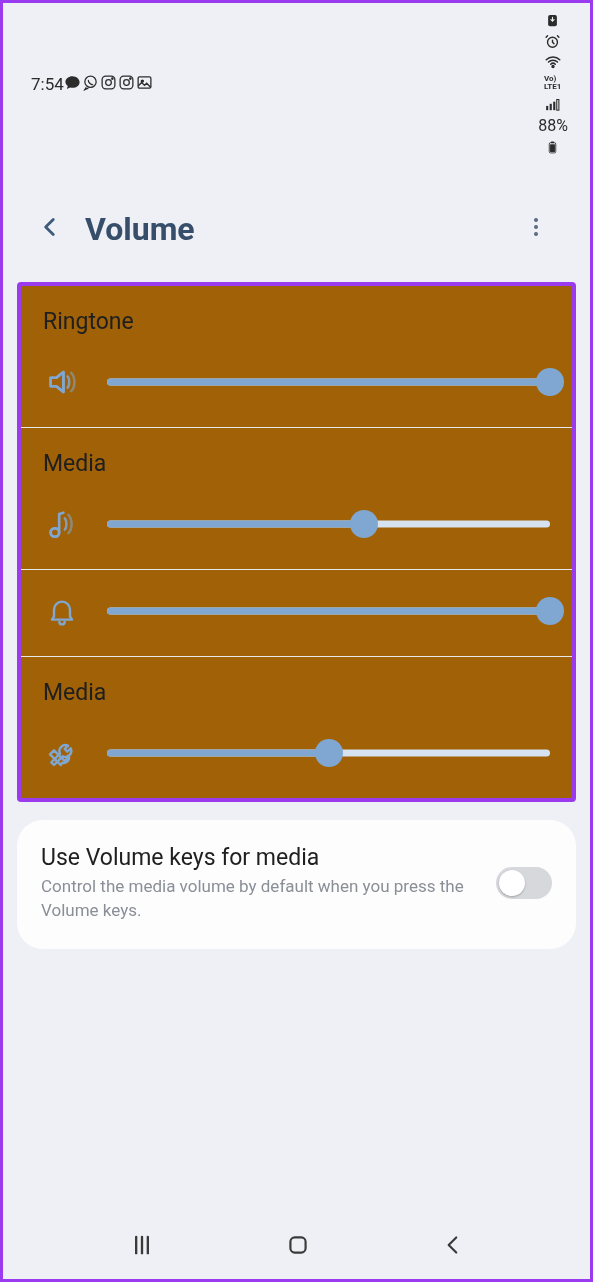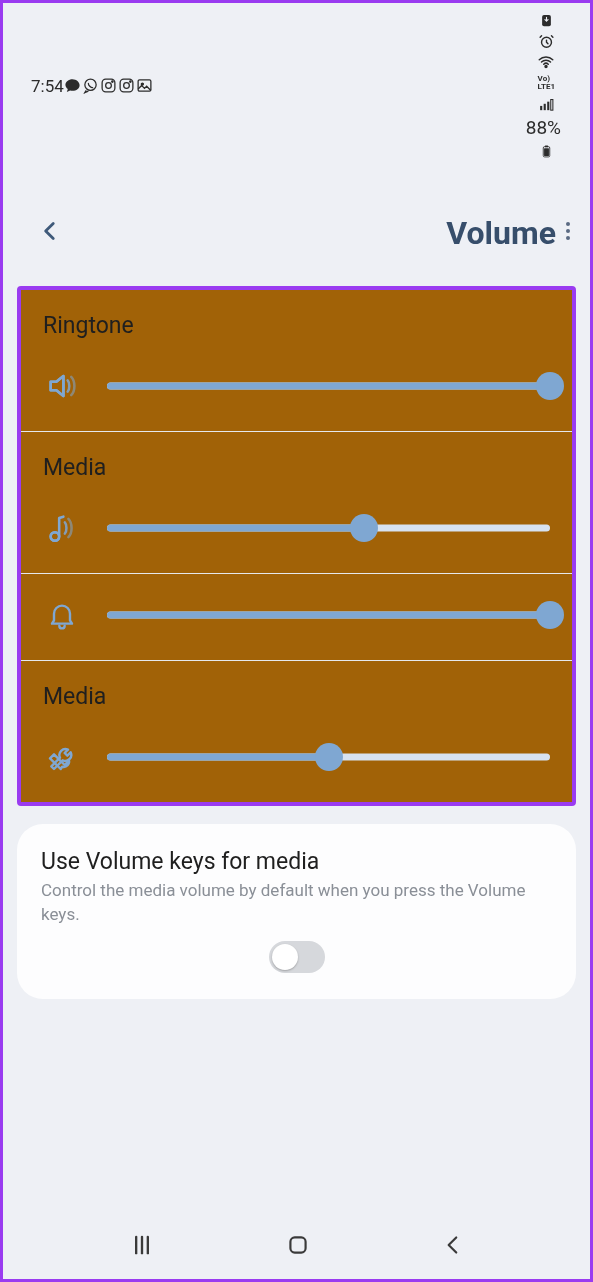--- a/index.html
+++ b/index.html
@@ -14,31 +14,30 @@
 
   
   .status-bar {
     display: flex;
     justify-content: space-between;
     align-items: center;
     padding: 8px 20px 6px 28px;
     font-size: 17px;
     color: #2c2c2c;
   }
-  .status-left { display: flex; align-items: center; gap: 0; }
+  .status-left { display: flex; gap: 0; }
   .status-right { display: flex; align-items: center; gap: 3px; flex-direction: column; }
   .status-icon { width: 18px; height: 18px; display:inline-flex; align-items:center; justify-content:center; }
-  .battery-text { font-size: 19px; margin: 0 9px 0 3px; }
+  .battery-text { font-size: 16px; margin: 0 2px 0 3px; }
 
   
   .appbar {
     display: flex;
     align-items: center;
-    padding: 48px 10px 22px 34px;
-    text-align: right;
+    padding: 48px 42px 22px 34px;
   }
   .back { color:#3f5a7a; }
   .title {
     font-size: 32px;
     font-weight: 700;
     color: #374e6b;
     margin-left: 22px;
     flex: 1;
   }
   .more { color:#5a6a82; }
@@ -85,21 +84,21 @@
     position:absolute; top:50%; transform:translate(-50%,-50%);
     width:28px; height:28px; border-radius:50%; background:#7fa7d2;
   }
 
   
   .option-card {
     background:#fdfdfe;
     margin: 0 14px;
     border-radius: 26px;
     padding: 24px 24px 26px 24px;
-    display:flex; align-items:center; gap: 14px; flex-direction: column;
+    display:flex; align-items:center; gap: 14px;
   }
   .option-texts { flex:1; }
   .option-title { font-size: 23px; color:#1f1f1f; margin-bottom:4px; }
   .option-sub { font-size: 17px; color:#8a8f97; line-height:1.4; }
   .toggle {
     width:56px; height:32px; border-radius:16px; background:#d6d8dc; position:relative; flex-shrink:0;
   }
   .toggle-knob {
     position:absolute; top:3px; left:3px; width:26px; height:26px; border-radius:50%;
     background:#fff; box-shadow:0 1px 2px rgba(0,0,0,.25);

